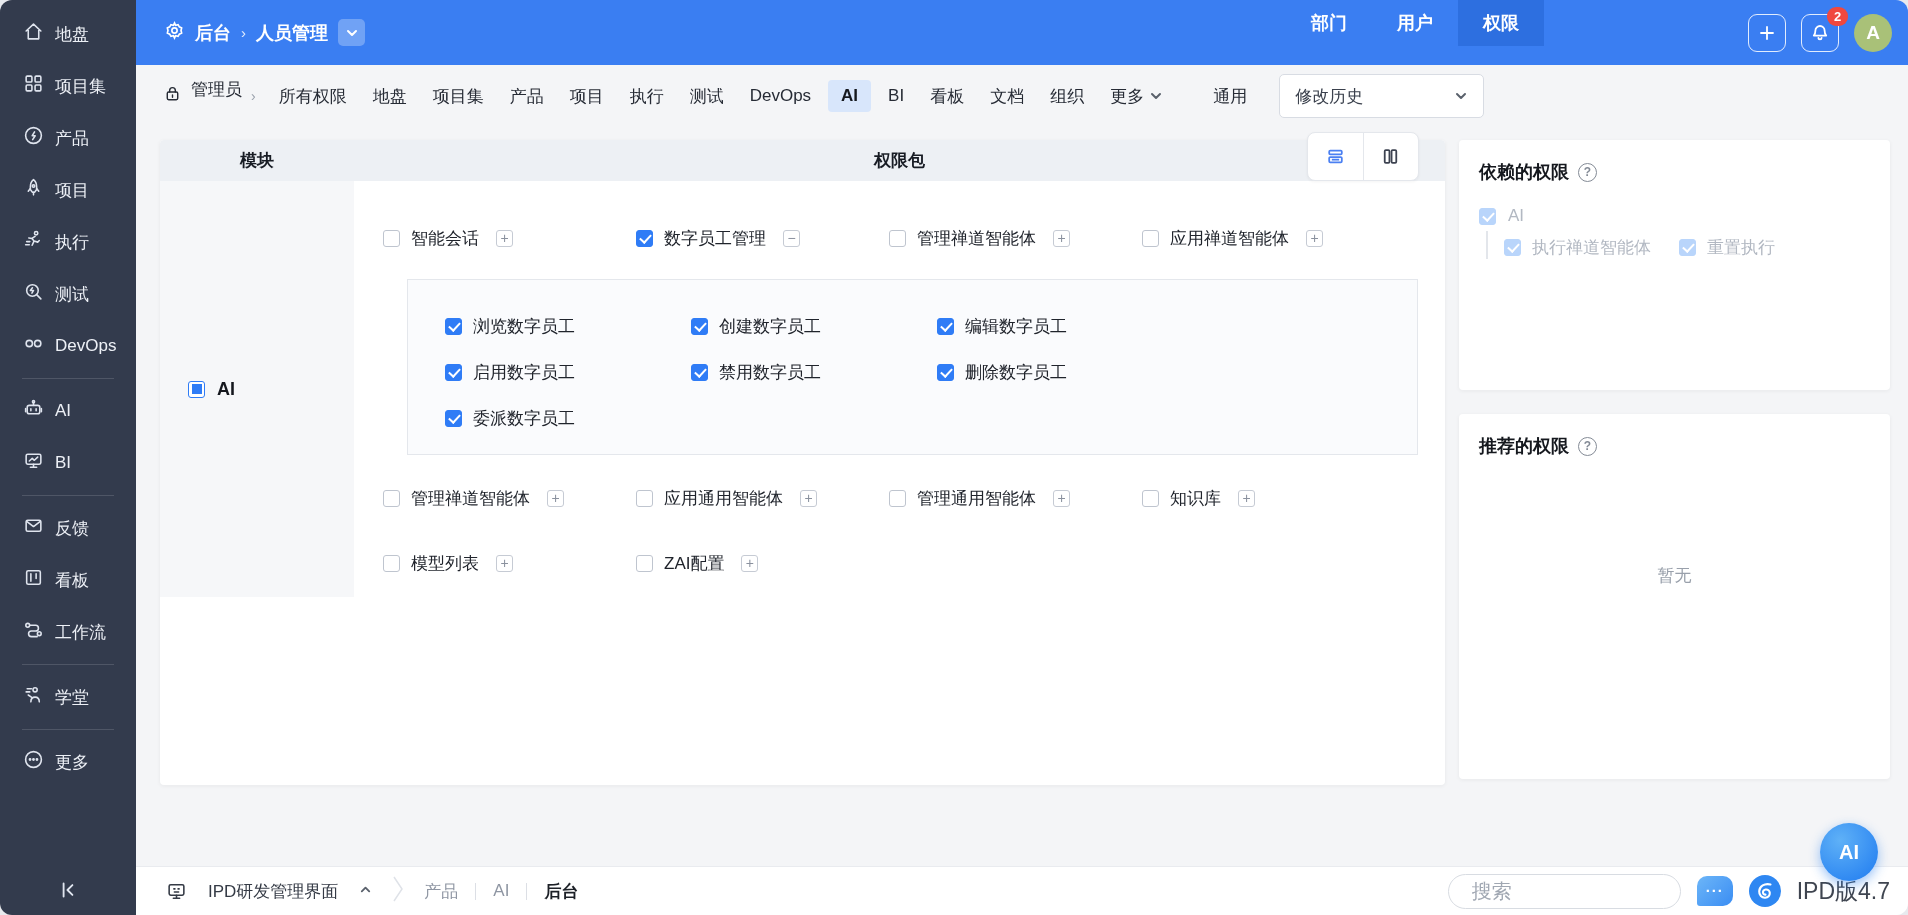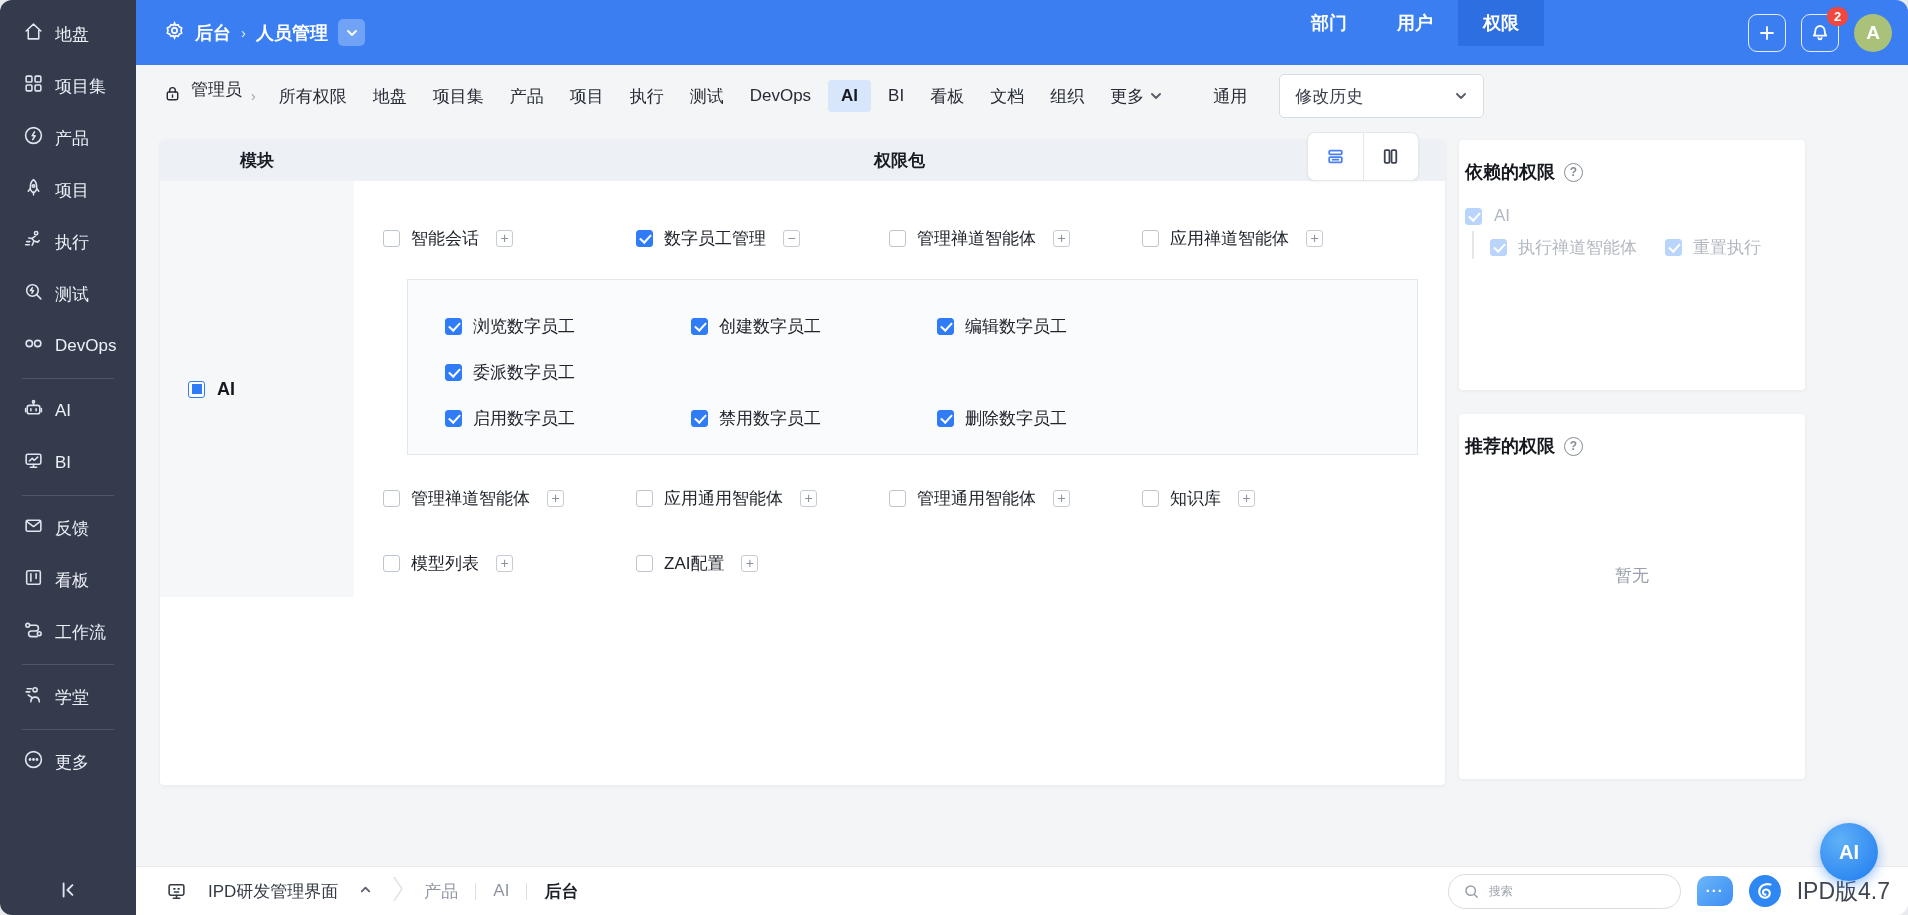--- a/index.html
+++ b/index.html
@@ -73,21 +73,21 @@
   .perm { display:flex; align-items:center; gap:11px; cursor:pointer; }
   .perm-label { font-size:17px; color:#20242c; white-space:nowrap; }
   .expand { width:17px; height:17px; border:1px solid #c6cbd4; border-radius:3px; background:#fff; color:#8a919e; font-size:14px; line-height:14px; text-align:center; margin-left:6px; cursor:pointer; }
 
   .subpanel { margin:24px 27px 0 24px; height:176px; background:#fafbfd; border:1px solid #e4e7ec; border-radius:0; padding:30px 0 0 37px; }
   .sub-row { display:grid; grid-template-columns:repeat(3,246px); align-items:center; height:32px; margin-bottom:14px; }
   .row2 { margin-top:26px; }
   .row3 { margin-top:31px; }
 
   
-  .side-card { position:absolute; left:1459px; width:346px; background:#fff; border-radius:4px; box-shadow:0 1px 4px rgba(31,35,41,.06); padding:20px 6px; }
+  .side-card { position:absolute; left:1459px; width:431px; background:#fff; border-radius:4px; box-shadow:0 1px 4px rgba(31,35,41,.06); padding:20px 20px; }
   .dep-card { top:140px; height:250px; }
   .rec-card { top:414px; height:365px; }
   .card-title-row { display:flex; align-items:center; gap:9px; }
   .card-title { font-size:18px; font-weight:bold; color:#15181e; }
   .help { width:19px; height:19px; border:1.5px solid #848b96; border-radius:50%; color:#848b96; font-size:12px; font-weight:bold; line-height:16px; text-align:center; }
   .dep-root { margin-top:22px; display:flex; align-items:center; gap:12px; }
   .muted { font-size:17px; color:#b2b8c2; }
   .dep-children { margin-top:10px; display:flex; align-items:center; }
   .dep-line { width:2px; height:28px; background:#e3e6eb; margin:-6px 16px 0 7px; flex:none; }
   .dep-child { display:flex; align-items:center; gap:11px; margin-right:28px; }
@@ -109,21 +109,21 @@
   .sb-chevup svg { width:13px; height:13px; stroke:#5a616c; fill:none; stroke-width:2; stroke-linecap:round; stroke-linejoin:round; }
   .sb-bigsep { margin:0 20px; }
   .sb-bigsep svg { width:12px; height:32px; stroke:#dfe2e8; fill:none; stroke-width:1.5; }
   .sb-crumbs { display:flex; align-items:center; gap:17px; }
   .sb-crumb { font-size:17px; color:#8f96a3; cursor:pointer; }
   .sb-crumb.current { color:#1c2027; font-weight:bold; }
   .sb-vsep { width:1px; height:17px; background:#dcdfe5; }
   .sb-right { margin-left:auto; display:flex; align-items:center; gap:16px; }
   .search-pill { width:233px; height:35px; border:1px solid #d8dce2; border-radius:18px; display:flex; align-items:center; gap:9px; padding:0 14px; background:#fff; }
   .search-pill svg { width:17px; height:17px; stroke:#9aa1ac; fill:none; stroke-width:1.8; stroke-linecap:round; }
-  .search-pill input { border:none; outline:none; flex:1; font-size:12px; color:#404040; background:transparent; }
+  .search-pill input { border:none; outline:none; flex:1; font-size:20px; color:#404040; background:transparent; }
   .search-pill input::placeholder { color:#a0a7b2; }
   .chat-icon { position:relative; width:36px; height:30px; border-radius:10px 10px 10px 3px; background:linear-gradient(135deg,#6db6f8,#3a8df3); display:flex; align-items:center; justify-content:center; cursor:pointer; }
   .chat-icon span { color:#fff; font-size:15px; font-weight:bold; letter-spacing:1px; line-height:10px; }
   .zen-icon { width:32px; height:32px; cursor:pointer; }
   .sb-version { font-size:23px; color:#3f4550; }
 
   
   .ai-fab { position:absolute; left:1820px; top:823px; width:58px; height:58px; border-radius:50%; background:radial-gradient(circle at 35% 30%,#5fb1f7,#1e7af0); color:#fff; font-size:20px; font-weight:bold; display:flex; align-items:center; justify-content:center; box-shadow:0 4px 12px rgba(30,122,240,.45); cursor:pointer; z-index:60; }
 </style>
 </head>
@@ -380,35 +380,35 @@
                 <span class="perm-label">创建数字员工</span>
               </div>
             <div class="perm">
                 <span class="cb checked"></span>
                 <span class="perm-label">编辑数字员工</span>
               </div>
           </div>
           <div class="sub-row">
             <div class="perm">
                 <span class="cb checked"></span>
+                <span class="perm-label">启用数字员工</span>
+              </div>
+            <div class="perm">
+                <span class="cb checked"></span>
+                <span class="perm-label">禁用数字员工</span>
+              </div>
+            <div class="perm">
+                <span class="cb checked"></span>
+                <span class="perm-label">删除数字员工</span>
+              </div>
+          </div>
+          <div class="sub-row">
+            <div class="perm">
+                <span class="cb checked"></span>
                 <span class="perm-label">委派数字员工</span>
-              </div>
-          </div>
-          <div class="sub-row">
-            <div class="perm">
-                <span class="cb checked"></span>
-                <span class="perm-label">启用数字员工</span>
-              </div>
-            <div class="perm">
-                <span class="cb checked"></span>
-                <span class="perm-label">禁用数字员工</span>
-              </div>
-            <div class="perm">
-                <span class="cb checked"></span>
-                <span class="perm-label">删除数字员工</span>
               </div>
           </div>
         </div>
 
         <div class="perm-row row2">
           <div class="perm">
             <span class="cb"></span>
             <span class="perm-label">管理禅道智能体</span>
             <span class="expand">+</span>
           </div>

